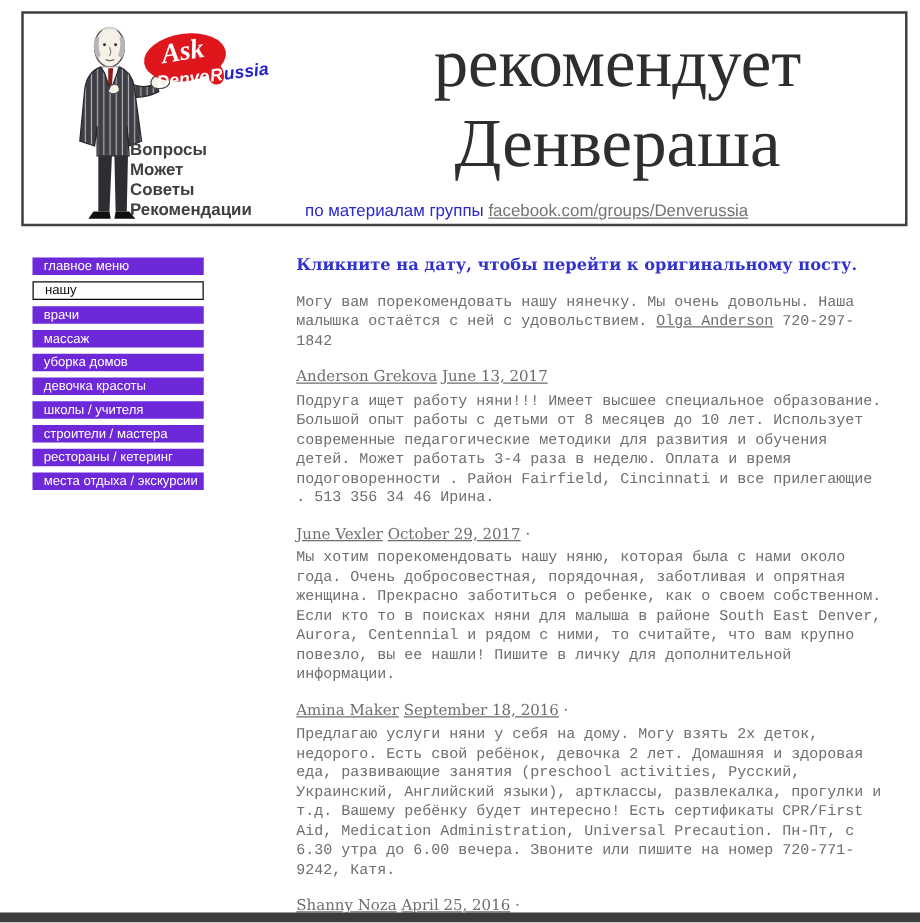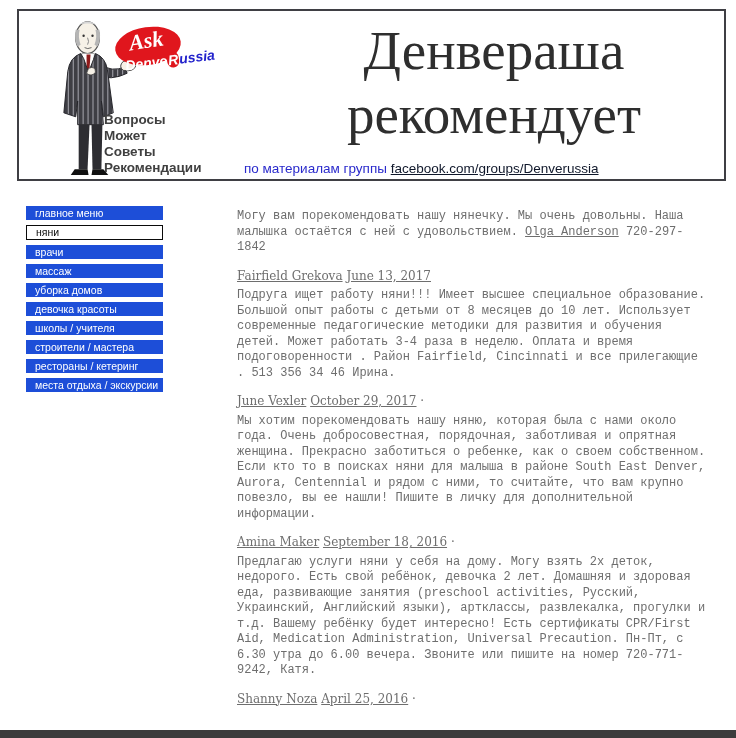--- a/index.html
+++ b/index.html
@@ -38,27 +38,27 @@
     font-weight:bold; font-size:13.5px; line-height:16px; color:#404040;
   }
   .site-title {
     position:absolute; left:252px; top:8px; width:446px; text-align:center;
     font-family:"Liberation Serif", serif; font-size:55px; line-height:64px; color:#2e2e2e;
   }
   .source-line {
     position:absolute; left:225px; top:150px; font-family:"Liberation Sans", sans-serif;
     font-size:13.5px; color:#2a2acc; white-space:nowrap;
   }
-  .source-line a { color:#0f172a; text-decoration:underline; cursor:pointer; }
+  .source-line a { color:#737373; text-decoration:underline; cursor:pointer; }
 
   
   .sidebar { position:absolute; left:26px; top:206px; width:137px; }
   .sb-item {
     box-sizing:border-box; height:14px; line-height:14px; margin-bottom:5px;
-    background:#1d4ed8; color:#ffffff; font-family:"Liberation Sans", sans-serif;
+    background:#6d28d9; color:#ffffff; font-family:"Liberation Sans", sans-serif;
     font-size:10.5px; padding-left:9px; cursor:pointer; white-space:nowrap;
   }
   .sb-item.active {
     background:#ffffff; color:#0a0a0a; border:1px solid #0a0a0a;
     height:15px; line-height:13px;
   }
 
   
   .main {
     position:absolute; left:237px; top:205px; width:470px;
@@ -122,58 +122,59 @@
   </div>
 
   <div class="taglines">
     <div>Вопросы</div>
     <div>Может</div>
     <div>Советы</div>
     <div>Рекомендации</div>
   </div>
 
   <div class="site-title">
+    <div>рекомендует</div>
     <div>Денвераша</div>
-    <div>рекомендует</div>
   </div>
 
   <div class="source-line">
     <span>по материалам группы</span>
     <a>facebook.com/groups/Denverussia</a>
   </div>
 </div>
 
 <nav class="sidebar">
   <div class="sb-item">главное меню</div>
-  <div class="sb-item active">няни</div>
+  <div class="sb-item active">нашу</div>
   <div class="sb-item">врачи</div>
   <div class="sb-item">массаж</div>
   <div class="sb-item">уборка домов</div>
   <div class="sb-item">девочка красоты</div>
   <div class="sb-item">школы / учителя</div>
   <div class="sb-item">строители / мастера</div>
   <div class="sb-item">рестораны / кетеринг</div>
   <div class="sb-item">места отдыха / экскурсии</div>
 </nav>
 
 <main class="main">
+  <p class="instruction">Кликните на дату, чтобы перейти к оригинальному посту.</p>
 
 
 
   <div class="post">
     <div class="post-text">
       <span>Могу вам порекомендовать нашу нянечку. Мы очень довольны. Наша малышка остаётся с ней с удовольствием.</span>
       <span class="link">Olga Anderson</span>
       <span>720-297-1842</span>
     </div>
   </div>
 
   <div class="post">
     <div>
-      <span class="link">Fairfield Grekova</span>
+      <span class="link">Anderson Grekova</span>
       <span class="link">June 13, 2017</span>
     </div>
     <div class="post-text">Подруга ищет работу няни!!! Имеет высшее специальное образование. Большой опыт работы с детьми от 8 месяцев до 10 лет. Использует современные педагогические методики для развития и обучения детей. Может работать 3-4 раза в неделю. Оплата и время подоговоренности . Район Fairfield, Cincinnati и все прилегающие . 513 356 34 46 Ирина.</div>
   </div>
 
   <div class="post">
     <div>
       <span class="link">June Vexler</span>
       <span class="link">October 29, 2017</span>
       <span>·</span>

